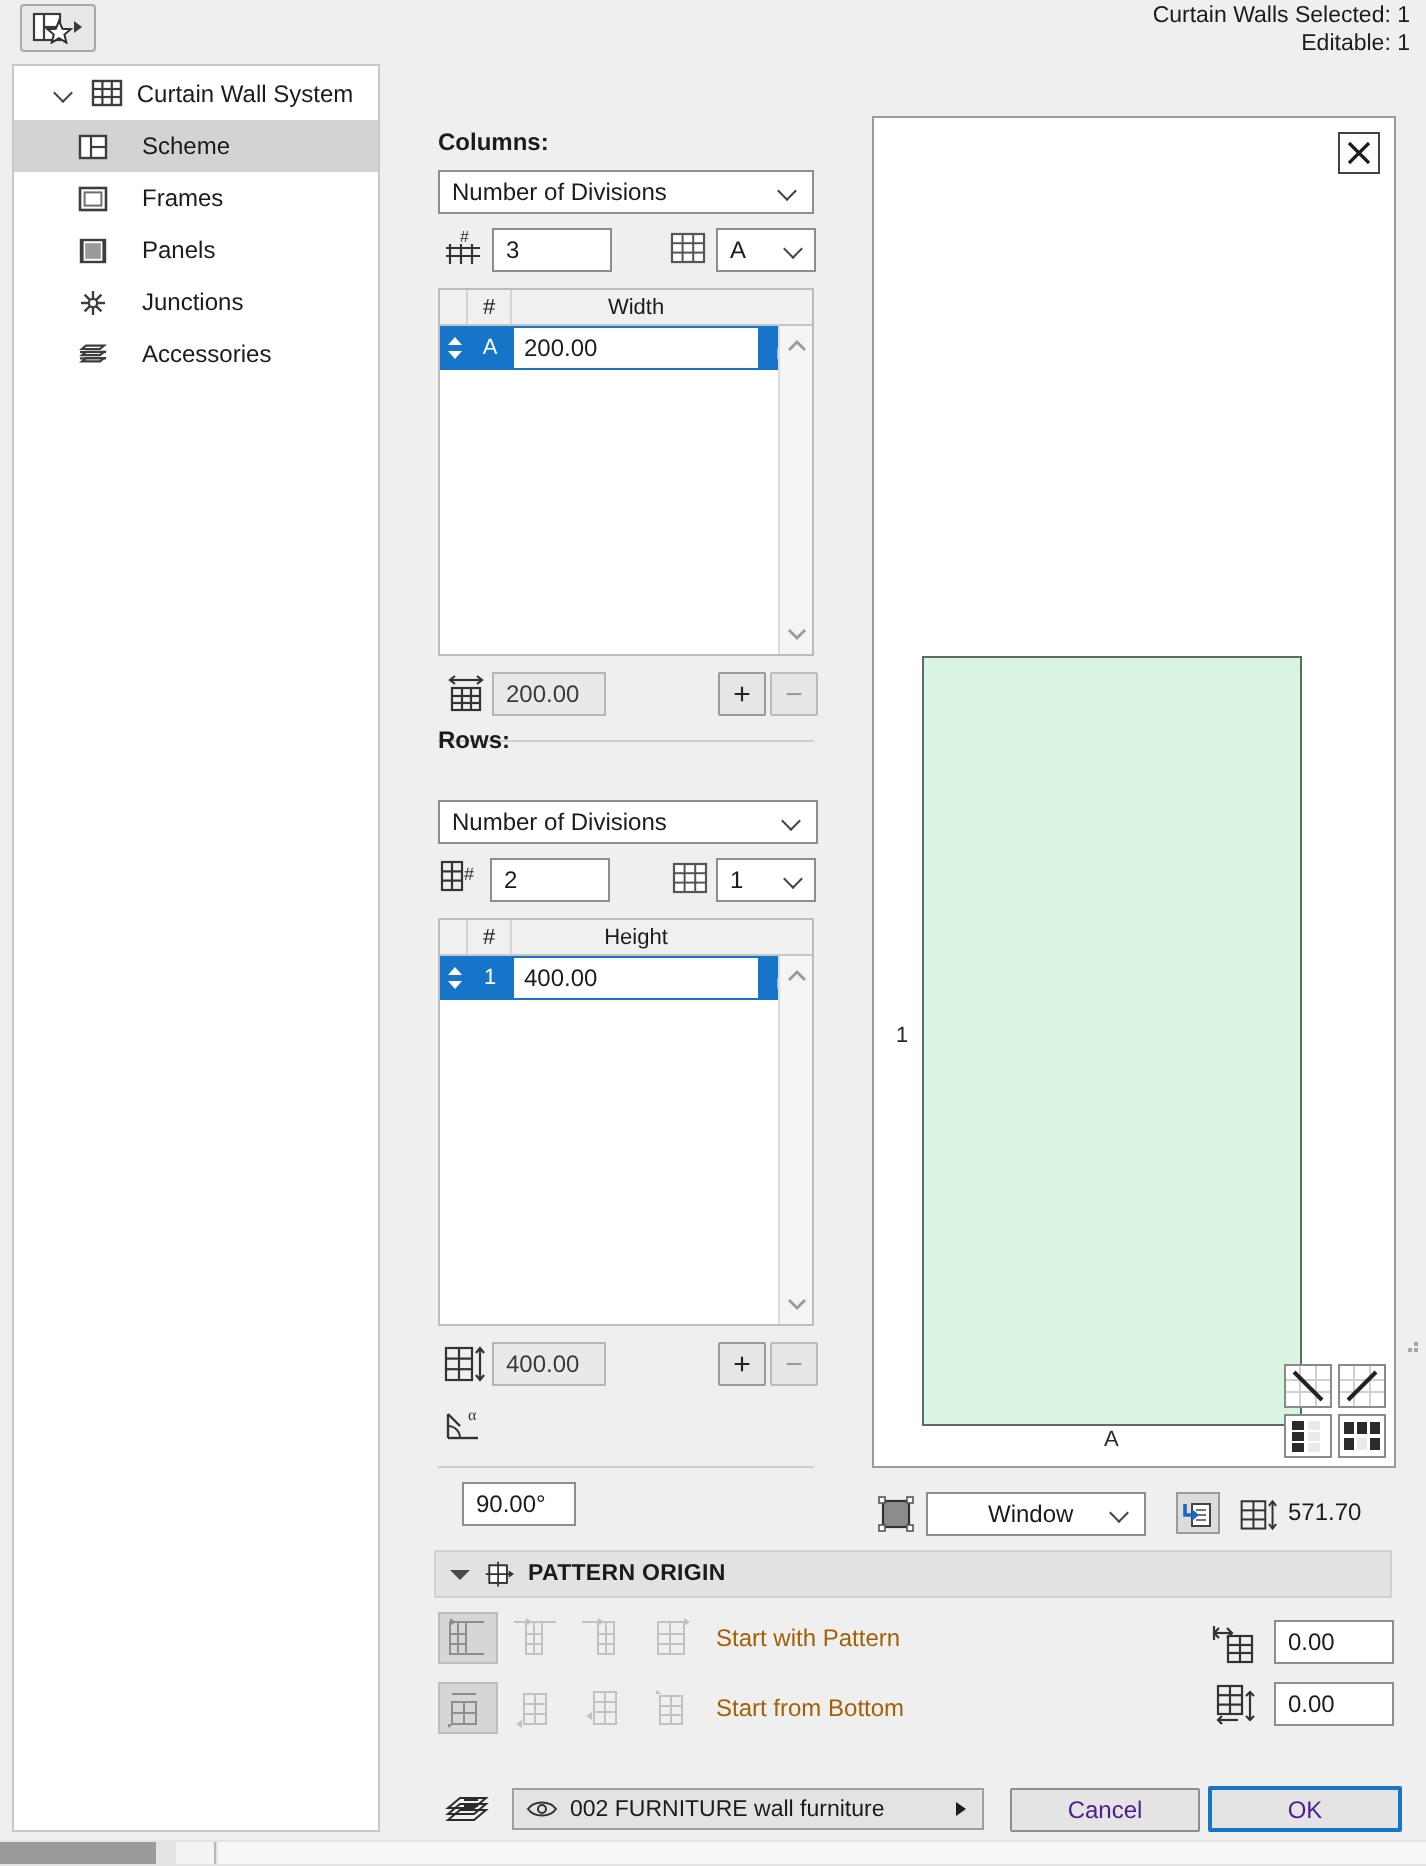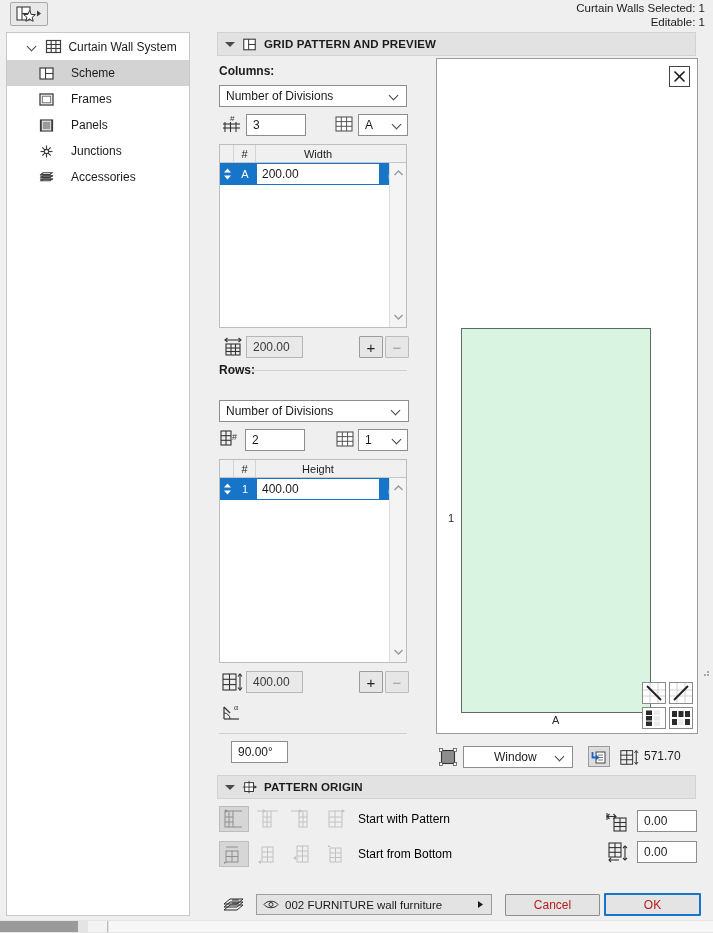--- a/index.html
+++ b/index.html
@@ -168,32 +168,32 @@
 
   
   .pv-foot { position: absolute; left: 436px; top: 744px; width: 262px; height: 26px; }
 
   
   .po-btn {
     width: 30px; height: 26px; border: 1px solid transparent; background: transparent;
     display: flex; align-items: center; justify-content: center;
   }
   .po-btn.active { background: #d6d6d6; border: 1px solid #bdbdbd; }
-  .po-text { font-size: 12px; color: #000000; }
+  .po-text { font-size: 12px; color: #a16207; }
 
   
   .layer-sel {
     position: absolute; left: 256px; top: 894px; width: 236px; height: 21px;
     background: #e3e3e3; border: 1px solid #9e9e9e;
     display: flex; align-items: center; padding: 0 6px; gap: 6px;
   }
   .layer-sel .name { font-size: 11.5px; flex: 1; }
   .btn {
     position: absolute; height: 22px; border: 1px solid #8d8d8d; background: #e4e4e4;
-    font-family: "Liberation Sans", sans-serif; font-size: 12px; color: #b91c1c;
+    font-family: "Liberation Sans", sans-serif; font-size: 12px; color: #4c1d95;
     display: flex; align-items: center; justify-content: center; border-radius: 1px;
   }
   .btn.primary { border: 2px solid #1675c8; background: #e4e4e4; }
 
   
   .botscroll { position: absolute; left: 0; top: 920px; width: 713px; height: 13px; background: #e4e4e4; }
   .botscroll .thumb { position: absolute; left: 0; top: 1px; width: 78px; height: 11px; background: #9a9a9a; }
   .botscroll .track2 { position: absolute; left: 88px; top: 1px; width: 20px; height: 11px; background: #f3f3f3; border-right:1px solid #b9b9b9; }
   .botscroll .rest { position: absolute; left: 109px; top: 1px; right: 0; height: 11px; background: #f7f7f7; }
 
@@ -280,29 +280,20 @@
           <path d="M3 8.6 L12 8.6 L14 6.9 L5 6.9 Z"></path>
           <path d="M3 11.7 L12 11.7 L14 10 L5 10 Z"></path>
           <line x1="2" y1="7" x2="15" y2="7"></line>
           <line x1="2" y1="10.2" x2="15" y2="10.2"></line>
         </g>
       </svg>
       <span class="label">Accessories</span>
     </div>
   </div>
 
-  <div class="panel-head" style="top:32px;">
-    <span class="tri"></span>
-    <svg width="15" height="15" viewBox="0 0 17 17">
-      <rect x="2" y="2.5" width="13" height="12" fill="#fff" stroke="#333" stroke-width="1.2"></rect>
-      <line x1="7.5" y1="2.5" x2="7.5" y2="14.5" stroke="#333" stroke-width="1.1"></line>
-      <line x1="7.5" y1="8.5" x2="15" y2="8.5" stroke="#333" stroke-width="1.1"></line>
-    </svg>
-    <span class="title">GRID PATTERN AND PREVIEW</span>
-  </div>
 
   <div class="ctl" style="left:219px; top:64px;">
     <span class="sect-label">Columns:</span>
   </div>
 
   <div class="combo-wrap" style="position:absolute; left:219px; top:85px;">
     <select class="combo" style="width:188px;">
       <option>Number of Divisions</option>
     </select>
     <span class="caret"></span>

